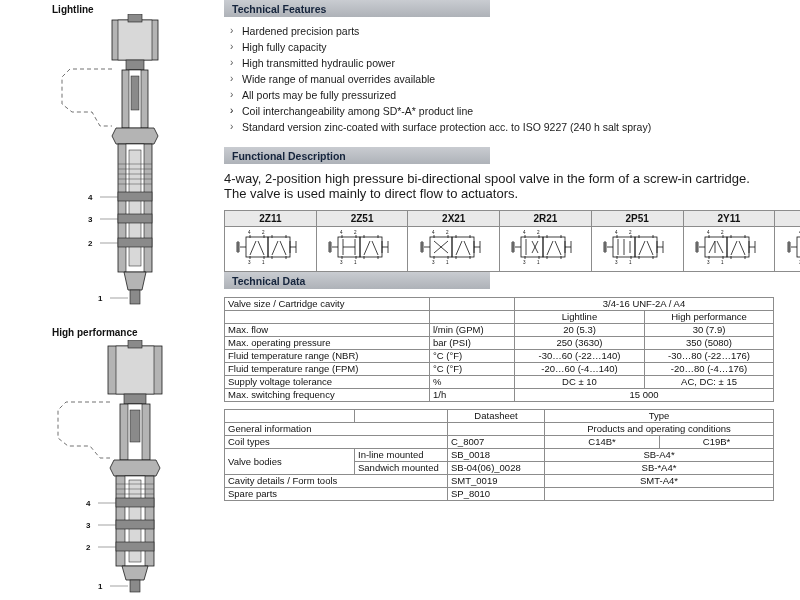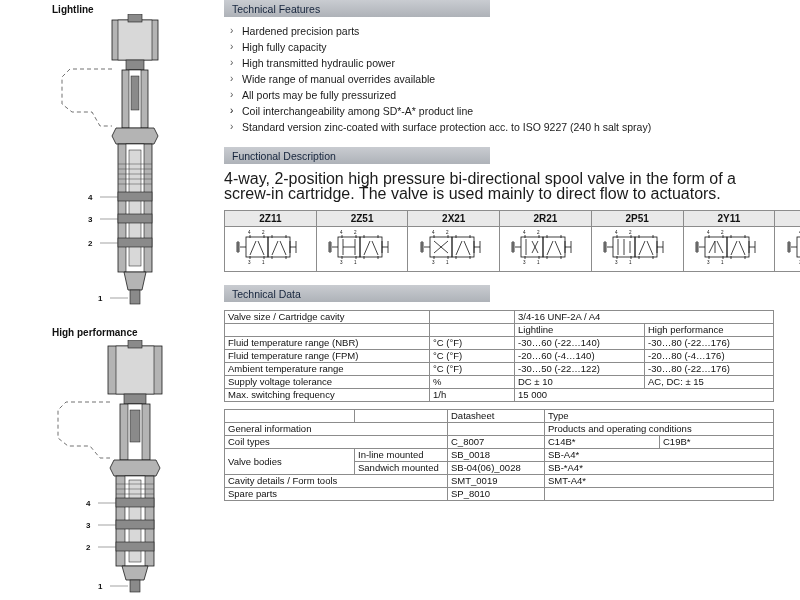--- a/index.html
+++ b/index.html
@@ -33,21 +33,21 @@
     position: absolute; left: 224px; top: 0; width: 576px;
   }
 
   .section-bar {
     position: relative;
     height: 17px;
     background: linear-gradient(to bottom, #c9ccd1 0%, #aeb2b8 100%);
     display: flex; align-items: center;
   }
   .section-bar .label {
-    font-size: 10.5px; font-weight: normal; color: #15243c;
+    font-size: 10.5px; font-weight: bold; color: #15243c;
     padding-left: 8px;
   }
   .section-bar::after {
     content: ""; position: absolute; right: 0; top: 0;
     width: 312px; height: 100%;
     background: #ffffff;
   }
   .section-bar .label { position: relative; z-index: 2; }
 
   .bar-w1::after { width: 310px; }
@@ -60,21 +60,21 @@
   }
   .features li {
     font-size: 10.5px; line-height: 16px;
     padding-left: 18px; position: relative; color: #1a1a1a;
   }
   .features li .chev {
     position: absolute; left: 6px; top: 0; color: #555; font-size: 10px;
   }
 
   .desc {
-    font-size: 16px; line-height: 15px; margin: 7px 0 0 0;
+    font-size: 13px; line-height: 15px; margin: 7px 0 0 0;
     width: 545px;
   }
 
   
   table.symbols {
     border-collapse: collapse; margin-top: 9px;
     width: 643px; table-layout: fixed;
   }
   table.symbols th {
     border: 1px solid #8c8c8c;
@@ -98,21 +98,21 @@
     border: 1px solid #8c8c8c;
     padding: 0 3px;
     height: 13px;
     line-height: 12px;
     font-weight: normal;
     text-align: left;
     background: #ffffff;
     white-space: nowrap;
     overflow: hidden;
   }
-  table.data td.c { }
+  table.data td.c { text-align: center; }
 
   .tbl1 { margin-top: 8px; width: 549px; }
   .tbl2 { margin-top: 7px; width: 549px; padding-left: 28px; }
 
   
   .mtl-dark { fill: #8a8a8a; }
   .mtl-mid  { fill: #b4b4b4; }
   .mtl-lite { fill: #d8d8d8; }
   .mtl-white{ fill: #ffffff; }
   .ln-thin { stroke: #444; stroke-width: 0.5; fill: none; }
@@ -388,21 +388,21 @@
             <text class="sym-tx" x="14" y="7">4</text>
                 <text class="sym-tx" x="28" y="7">2</text>
             <text class="sym-tx" x="14" y="37">3</text>
                 <text class="sym-tx" x="28" y="37">1</text>
           </svg>
         </td>
       </tr>
     </tbody>
       </table>
 
-    <div class="section-bar bar-w3" style="margin-top:13px;">
+    <div class="section-bar bar-w3" style="">
       <span class="label">Technical Data</span>
     </div>
 
     <table class="data tbl1">
       <colgroup>
         <col style="width:205px">
           <col style="width:85px">
           <col style="width:130px">
           <col style="width:129px">
       </colgroup>
@@ -412,36 +412,42 @@
         <td></td>
         <td class="c" colspan="2">3/4-16 UNF-2A / A4</td>
       </tr>
       <tr>
         <td></td>
         <td></td>
         <td class="c">Lightline</td>
         <td class="c">High performance</td>
       </tr>
       <tr>
+        <td>Max. flow</td>
+        <td>l/min (GPM)</td>
+        <td class="c">20 (5.3)</td>
+        <td class="c">30 (7.9)</td>
+      </tr>
+      <tr>
+        <td>Max. operating pressure</td>
+        <td>bar (PSI)</td>
+        <td class="c">250 (3630)</td>
+        <td class="c">350 (5080)</td>
+      </tr>
+      <tr>
         <td>Fluid temperature range (NBR)</td>
         <td>°C (°F)</td>
         <td class="c">-30…60 (-22…140)</td>
         <td class="c">-30…80 (-22…176)</td>
       </tr>
       <tr>
         <td>Fluid temperature range (FPM)</td>
         <td>°C (°F)</td>
         <td class="c">-20…60 (-4…140)</td>
         <td class="c">-20…80 (-4…176)</td>
-      </tr>
-      <tr>
-        <td>Ambient temperature range</td>
-        <td>°C (°F)</td>
-        <td class="c">-30…50 (-22…122)</td>
-        <td class="c">-30…80 (-22…176)</td>
       </tr>
       <tr>
         <td>Supply voltage tolerance</td>
         <td>%</td>
         <td class="c">DC ± 10</td>
         <td class="c">AC, DC: ± 15</td>
       </tr>
       <tr>
         <td>Max. switching frequency</td>
         <td>1/h</td>

